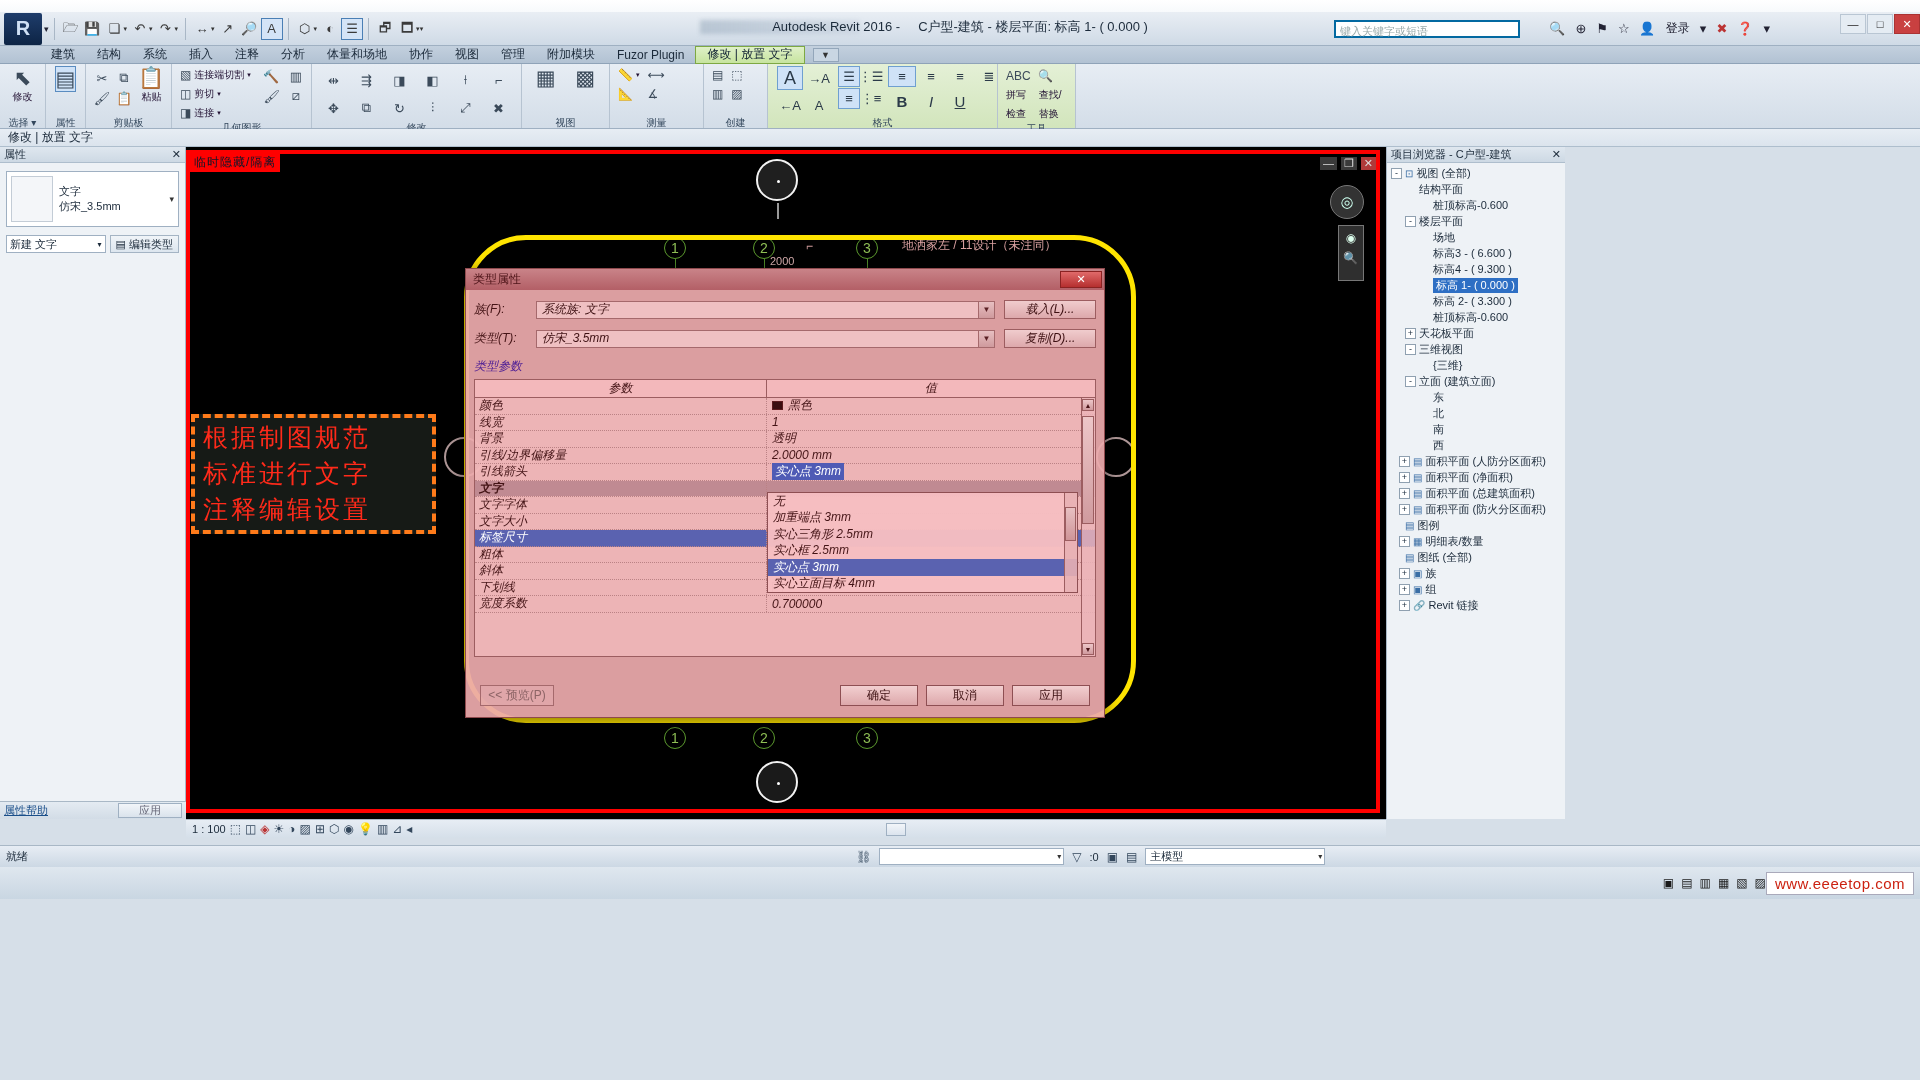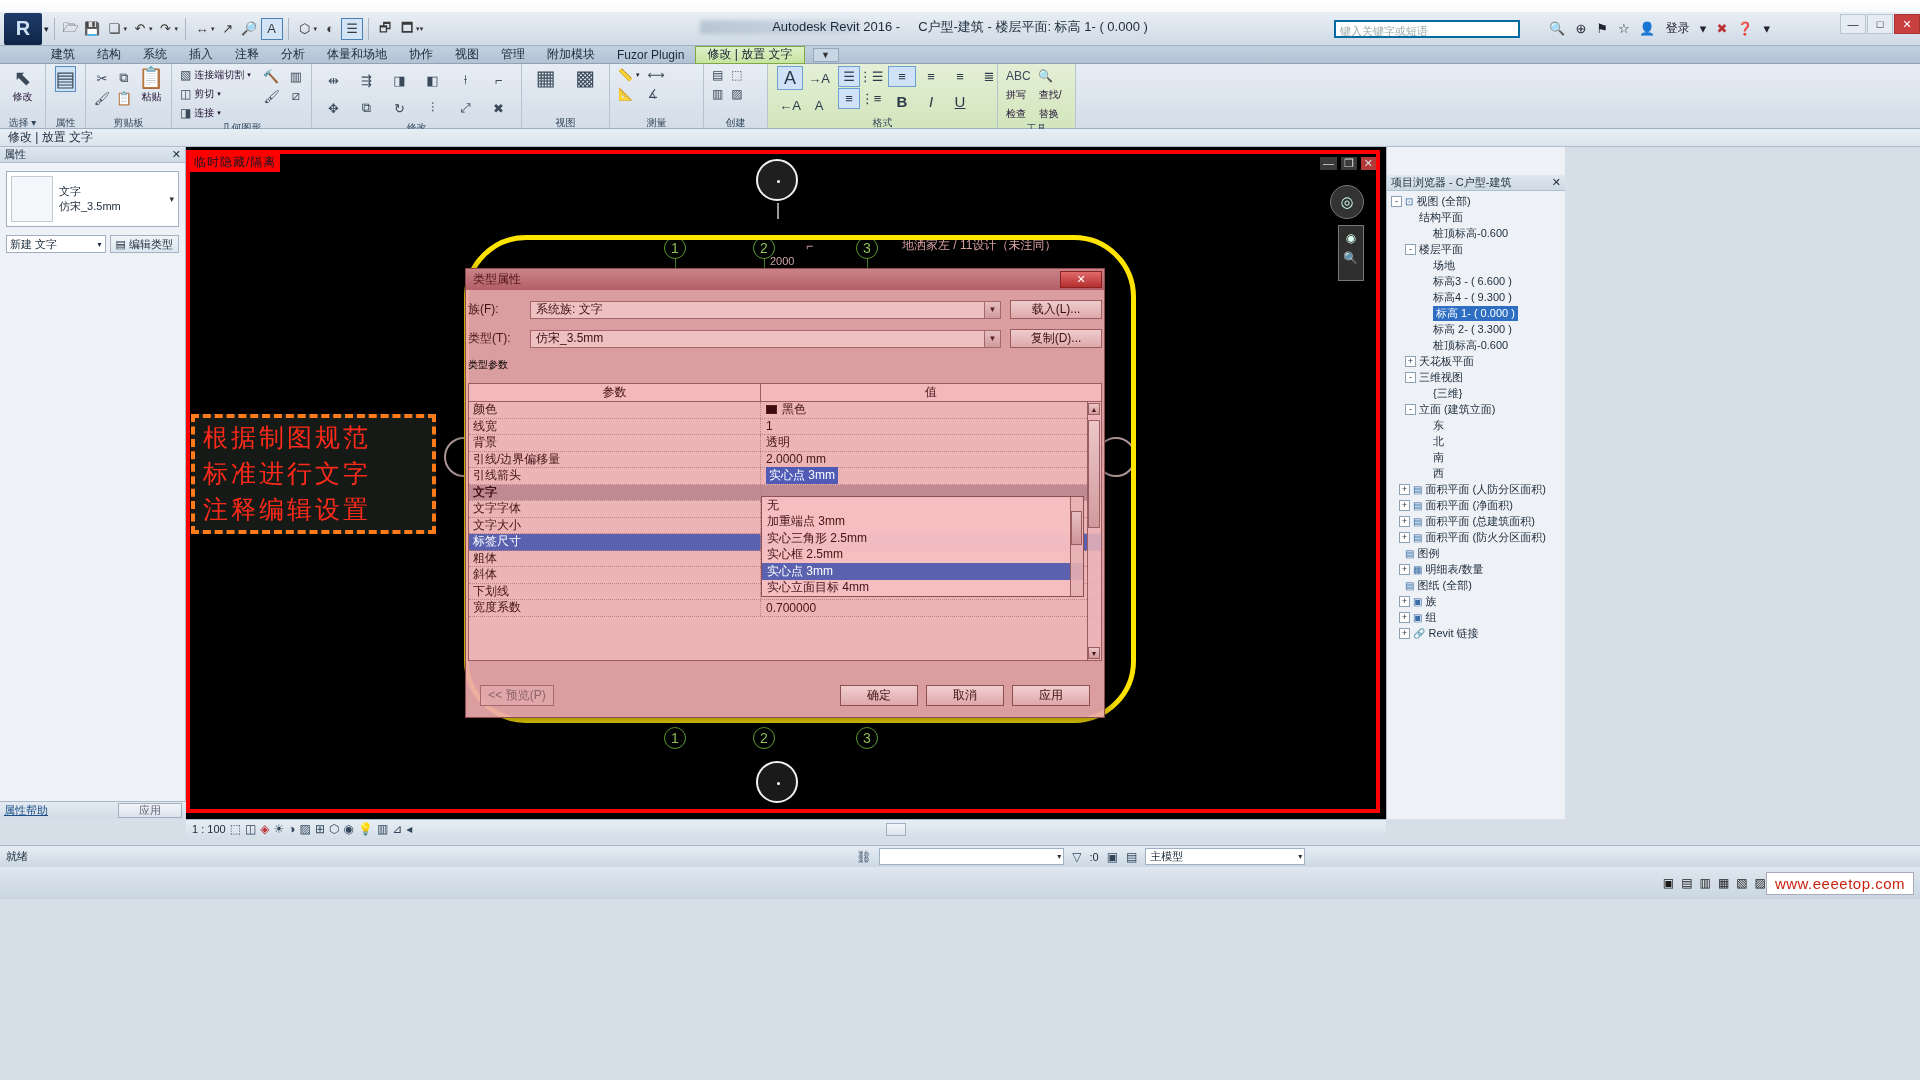--- a/index.html
+++ b/index.html
@@ -267,40 +267,40 @@
   .dlg-title{
     height:21px; background:linear-gradient(#c98388,#b35f66);
     display:flex; align-items:center; justify-content:space-between;
     padding:0 2px 0 7px; color:#4d1418; font-size:12px;
   }
   .dlg-x{
     width:42px; height:17px; background:linear-gradient(#e06a6a,#b52f2f);
     border:1px solid #8a2222; color:#fff; font-size:11px;
     display:flex; align-items:center; justify-content:center;
   }
-  .dlg-body{ position:relative; padding:10px 2px; }
+  .dlg-body{ position:relative; padding:10px 8px;font-style:italic; }
   .frow{ display:flex; align-items:center; margin-bottom:10px; }
   .flabel{ width:62px; font-size:12px; color:#451416; }
   .fcombo{
     flex:1; height:18px; background:rgba(255,220,222,.55);
     border:1px solid #a5696c; display:flex; align-items:center;
     justify-content:space-between; padding:0 0 0 5px; font-size:12px; color:#3d1012;
   }
   .fcombo .arrow{
     width:16px;height:16px; background:linear-gradient(#e7bfc1,#cf9a9d);
     border-left:1px solid #a5696c; display:flex;align-items:center;justify-content:center;
     font-size:8px; color:#5a2024;
   }
   .fbtn{
     width:92px; height:19px; margin-left:9px;
     background:linear-gradient(#f0cccd,#dda8ab); border:1px solid #9c5d60;
     font-size:12px; display:flex; align-items:center; justify-content:center;
     color:#3d1012;
   }
-  .sec-title{ font-size:10px; margin:6px 0 11px 0; color:#000000; }
+  .sec-title{ font-size:12px; margin:6px 0 4px 0; color:#4c1d95; }
 
   .ptable{
     border:1px solid #9c5d60; background:rgba(248,193,196,.62);
     height:278px; position:relative; overflow:hidden;
   }
   .phead{
     display:flex; height:18px; background:rgba(243,185,188,.85);
     border-bottom:1px solid #9c5d60; font-size:12px; color:#431315;
   }
   .phead div{ display:flex;align-items:center;justify-content:center; }
@@ -369,21 +369,21 @@
   }
 
   
   .browser{
     position:absolute; left:1386px; top:147px; width:179px; height:672px;
     background:#eef2f6; border-left:1px solid #a9b8c6; overflow:hidden;
   }
   .br-hdr{
     height:16px; background:linear-gradient(#dfe7ef,#cdd9e4); border-bottom:1px solid #aebecd;
     display:flex; align-items:center; justify-content:space-between; padding:0 4px;
-    font-size:11px; color:#1b2a3a;margin-top:28px;
+    font-size:11px; color:#1b2a3a;
   }
   .tnode{ display:flex; align-items:center; height:16px; font-size:11px; color:#1b2a3a;
           white-space:nowrap; }
   .texp{ width:11px;height:11px;border:1px solid #8fa0b0; background:#fff;
          font-size:9px; line-height:9px; text-align:center; margin-right:3px; color:#234; }
   .tdot{ width:11px; margin-right:3px; }
   .ticon{ margin-right:3px; font-size:10px; color:#3a6ea5; }
   .tnode.sel span.lbl{ background:#2e6fc4; color:#fff; padding:0 3px; }
 
   
@@ -1098,21 +1098,21 @@
     <span>就绪</span>
     <span style="margin-left:820px;" class="vb-ic">⛓</span>
     <div class="st-combo" style="width:185px;">
       <span></span>
       <span class="ar">▾</span>
     </div>
     <span class="vb-ic">▽</span>
     <span>:0</span>
     <span class="vb-ic">▣</span>
     <span class="vb-ic">▤</span>
-    <div class="st-combo" style="width:160px;">
+    <div class="st-combo" style="width:180px;">
       <span>主模型</span>
       <span class="ar">▾</span>
     </div>
   </div>
 
   <div class="footer-strip">
     <div class="icon-row">
       <span>▣</span>
       <span>▤</span>
       <span>▥</span>

